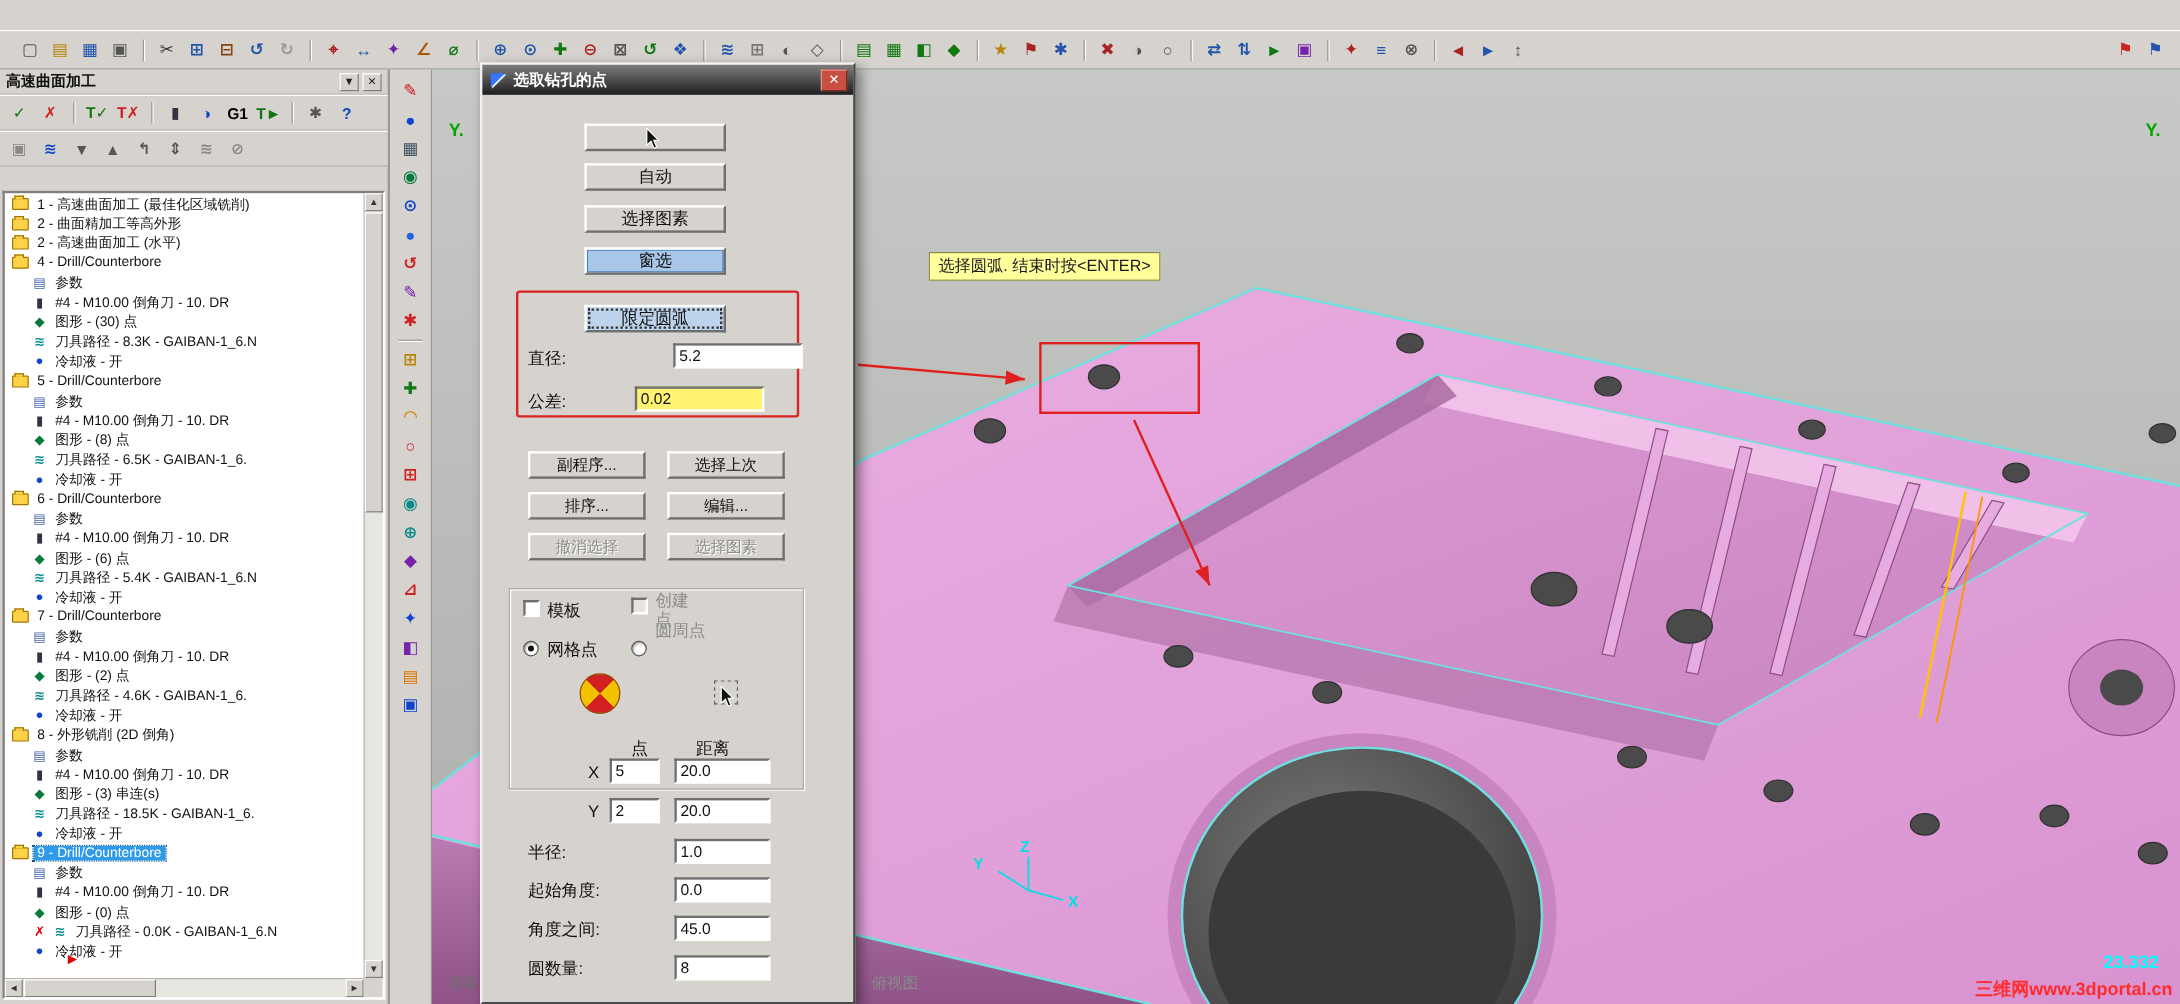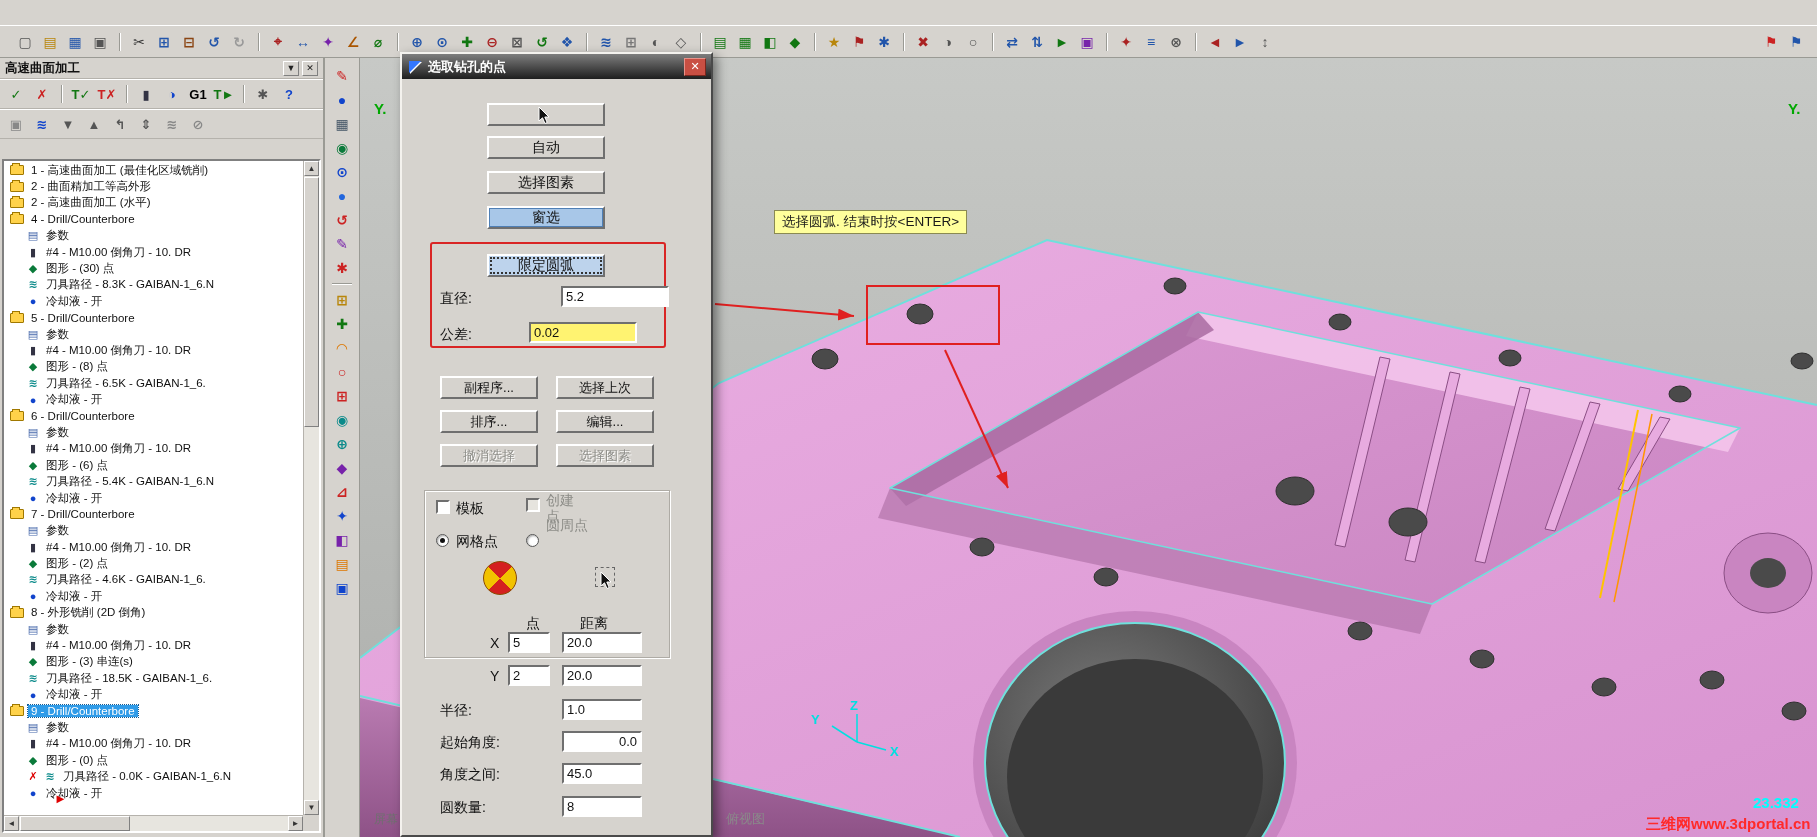--- a/index.html
+++ b/index.html
@@ -616,20 +616,20 @@
     <span class="dlab" style="left:88px;top:581px">X</span>
     <input class="fld" style="left: 106px; top: 578px; width: 42px;" value="5">
     <input class="fld" style="left: 160px; top: 578px; width: 80px;" value="20.0">
     <span class="dlab" style="left:88px;top:614px">Y</span>
     <input class="fld" style="left: 106px; top: 611px; width: 42px;" value="2">
     <input class="fld" style="left: 160px; top: 611px; width: 80px;" value="20.0">
 
     <span class="dlab" style="left:38px;top:648px">半径:</span>
     <input class="fld" style="left: 160px; top: 645px; width: 80px;" value="1.0">
     <span class="dlab" style="left:38px;top:680px">起始角度:</span>
-    <input class="fld" style="left: 160px; top: 677px; width: 80px; text-align: right;" value="0.0">
+    <input class="fld" style="left: 160px; top: 677px; width: 80px;" value="0.0">
     <span class="dlab" style="left:38px;top:712px">角度之间:</span>
     <input class="fld" style="left: 160px; top: 709px; width: 80px;" value="45.0">
     <span class="dlab" style="left:38px;top:745px">圆数量:</span>
     <input class="fld" style="left: 160px; top: 742px; width: 80px;" value="8">
   </div>
 
 </div>
 
 </body></html>

